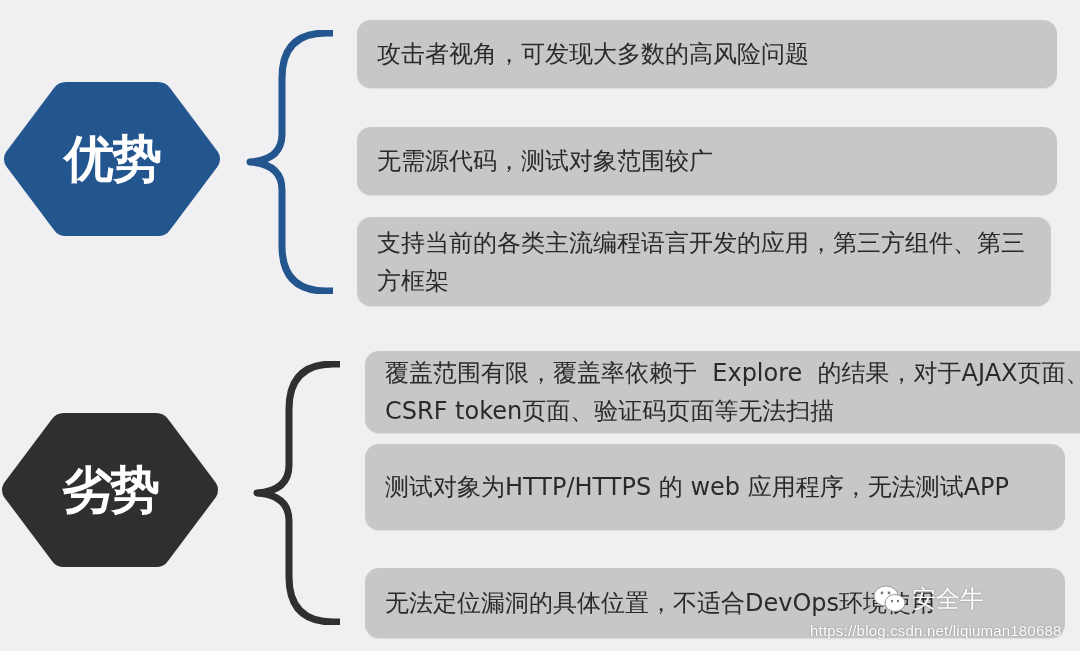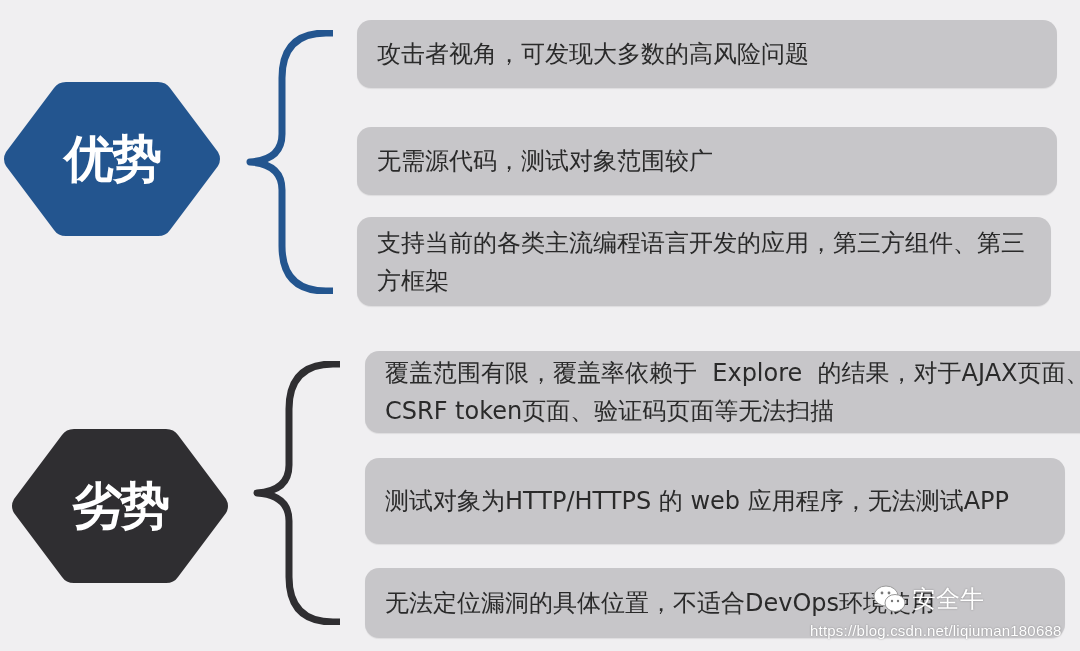--- a/index.html
+++ b/index.html
@@ -105,35 +105,35 @@
   </div>
   <div class="box" style="left:357px; top:127px; width:700px; height:68px;">
     <span>无需源代码，测试对象范围较广</span>
   </div>
   <div class="box" style="left:357px; top:217px; width:694px; height:89px;align-items:center;">
     <span>支持当前的各类主流编程语言开发的应用，第三方组件、第三方框架</span>
   </div>
 </div>
 
 <div>
-  <div class="hex" style="left:10px; top:413px;margin-top:16px;">
+  <div class="hex" style="left:0; top:413px;">
     <svg width="220" height="154" viewBox="0 0 220 154">
       <path d="M52,6 Q56,0 64,0 L156,0 Q164,0 168,6 L216,70 Q220,77 216,84 L168,148 Q164,154 156,154 L64,154 Q56,154 52,148 L4,84 Q0,77 4,70 Z" fill="#2f2e31"></path>
     </svg>
     <div class="hex-label">劣势</div>
   </div>
 
   <svg class="brace" style="left:253px; top:361px;" width="90" height="264" viewBox="0 0 90 264">
     <path d="M87,3 L80,3 Q36,3 36,48 L36,104 Q36,130 4,132 Q36,134 36,160 L36,216 Q36,261 80,261 L87,261" fill="none" stroke="#2f2e31" stroke-width="7" stroke-linejoin="round"></path>
   </svg>
 
   <div class="box" style="left:365px; top:351px; width:760px; height:82px;">
     <span>覆盖范围有限，覆盖率依赖于  Explore  的结果，对于AJAX页面、CSRF token页面、验证码页面等无法扫描</span>
   </div>
-  <div class="box" style="left:365px; top:458px; width:700px; height:86px;">
+  <div class="box" style="left:365px; top:444px; width:700px; height:86px;">
     <span>测试对象为HTTP/HTTPS 的 web 应用程序，无法测试APP</span>
   </div>
   <div class="box" style="left:365px; top:568px; width:700px; height:70px;">
     <span>无法定位漏洞的具体位置，不适合DevOps环境使用</span>
   </div>
 </div>
 
 <div class="watermark">
   <svg class="wm-icon" viewBox="0 0 36 32">
     <ellipse cx="14" cy="13" rx="12" ry="10" fill="#ffffff" stroke="#9a9a9a" stroke-width="1"></ellipse>

